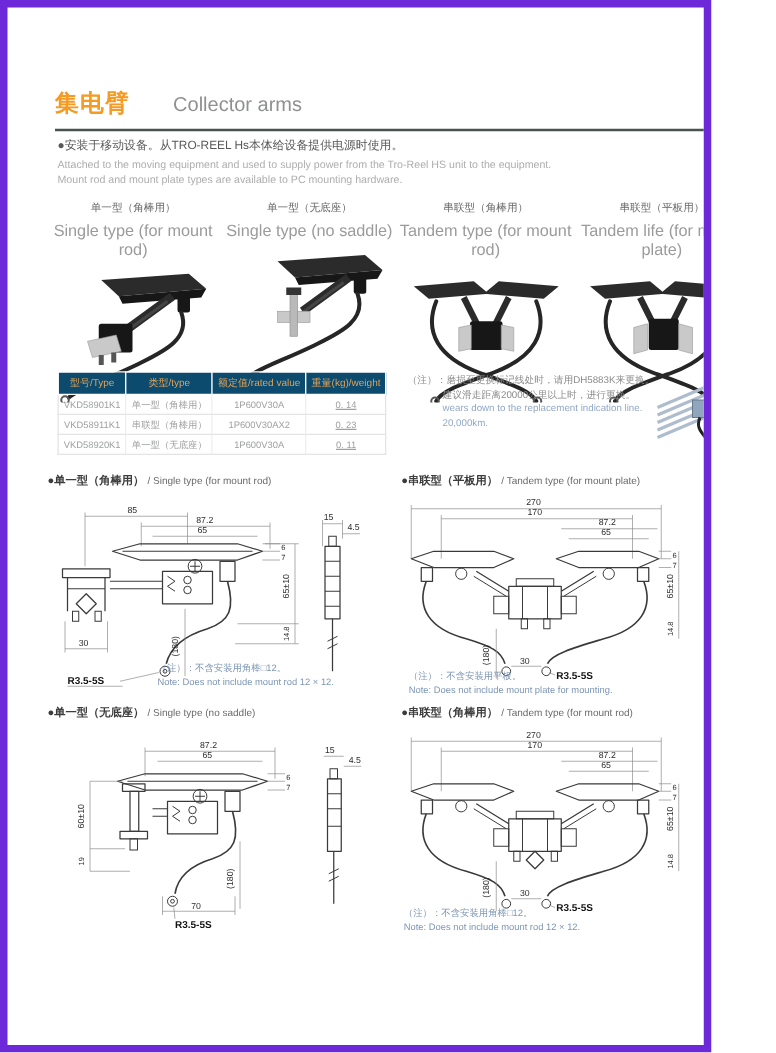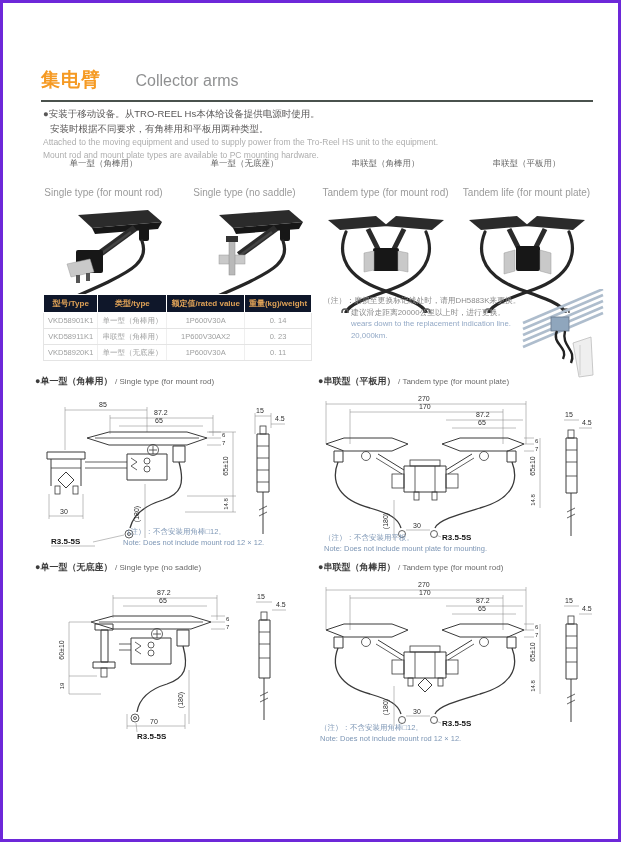--- a/index.html
+++ b/index.html
@@ -1,44 +1,44 @@
 <!DOCTYPE html>
 <html><head>
 <meta charset="utf-8">
 <style>
   html,body{margin:0;padding:0;background:#fff;}
-  .page{position:relative;width:621px;height:842px;background:#ffffff;border:3px solid #6d28d9;
+  .page{position:relative;width:569px;height:842px;background:#ffffff;border:6px solid #6d28d9;
         box-sizing:border-box;font-family:"Liberation Sans",sans-serif;overflow:hidden;}
 
   
   .title-row{position:absolute;left:38px;top:64px;width:552px;border-bottom:2px solid #4a524d;padding-bottom:7px;}
   .title-zh{font-size:19px;font-weight:bold;color:#F59A23;letter-spacing:1px;}
   .title-en{font-size:16px;color:#8f9091;margin-left:30px;}
 
   
   .intro{position:absolute;left:40px;top:104px;width:540px;}
   .intro .zh{font-size:9.5px;color:#595757;line-height:1.55;}
   .intro .zh2{padding-left:7px;}
   .intro .en{font-size:8.5px;color:#aeaeae;line-height:1.5;margin-top:0;}
 
   
   .products{position:absolute;left:30px;top:155px;width:565px;display:flex;}
   .product-col{width:141px;text-align:center;}
   .product-col .lzh{font-size:8.5px;color:#666;}
-  .product-col .len{font-size:10px;color:#9b9b9b;margin-top:17px;}
+  .product-col .len{font-size:13px;color:#9b9b9b;margin-top:4px;}
   .product-col svg{margin-top:3px;}
 
   
   .spec-table{position:absolute;left:40px;top:291px;border-collapse:collapse;}
-  .spec-table th{background:#0f172a;color:#dfa257;font-weight:bold;font-size:8px;
+  .spec-table th{background:#0c4a6e;color:#dfa257;font-weight:normal;font-size:8px;
                  border:1px solid #ffffff;padding:3px 4px;}
   .spec-table td{font-size:7.5px;color:#9fa0a0;text-align:center;border-bottom:1px solid #e4e4e4;
                  border-left:1px solid #efefef;border-right:1px solid #efefef;padding:2.5px 4px;}
   .spec-table tr td:first-child{border-left:1px solid #e4e4e4;}
-  .spec-table tr td:last-child{border-right:1px solid #e4e4e4;}
+  .spec-table tr td:last-child{border-right:1px solid #e4e4e4;text-decoration:underline;}
 
   
   .replace-note{position:absolute;left:320px;top:292px;width:200px;}
   .replace-note .zh{font-size:7.8px;color:#8c8c8c;line-height:1.5;}
   .replace-note .zh2{padding-left:28px;}
   .replace-note .en{font-size:7.8px;color:#93a9c6;line-height:1.45;padding-left:28px;}
   .rail-art{position:absolute;left:518px;top:286px;}
 
   
   .dwg{position:absolute;width:280px;height:190px;}
@@ -74,21 +74,20 @@
 
 <div class="page">
 
   <div class="title-row">
     <span class="title-zh">集电臂</span>
     <span class="title-en">Collector arms</span>
   </div>
 
   <div class="intro">
     <div class="zh">●安装于移动设备。从TRO-REEL Hs本体给设备提供电源时使用。</div>
-    <div class="zh zh2">安装时根据不同要求，有角棒用和平板用两种类型。</div>
     <div class="en">
       <div>Attached to the moving equipment and used to supply power from the Tro-Reel HS  unit to the equipment.</div>
       <div>Mount rod and mount plate types are available to PC mounting  hardware.</div>
     </div>
   </div>
 
   <div class="products">
 
     <div class="product-col">
       <div class="lzh">单一型（角棒用）</div>

